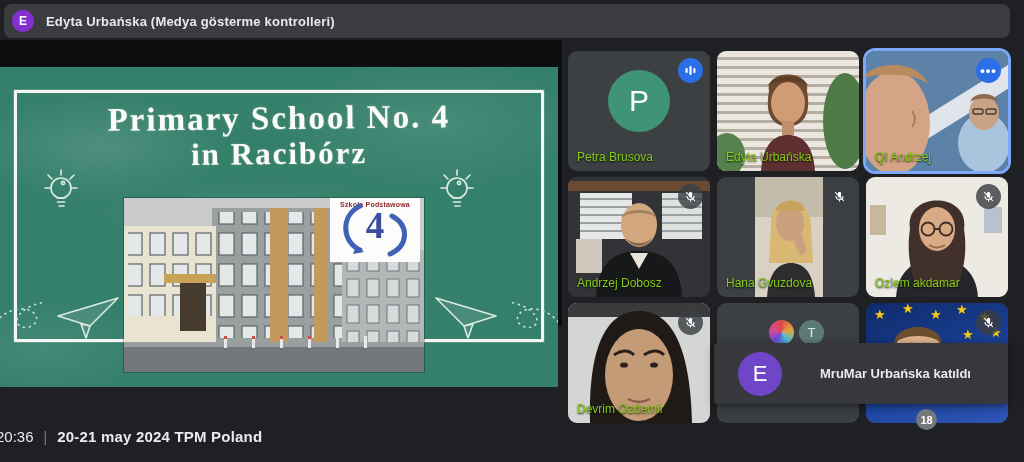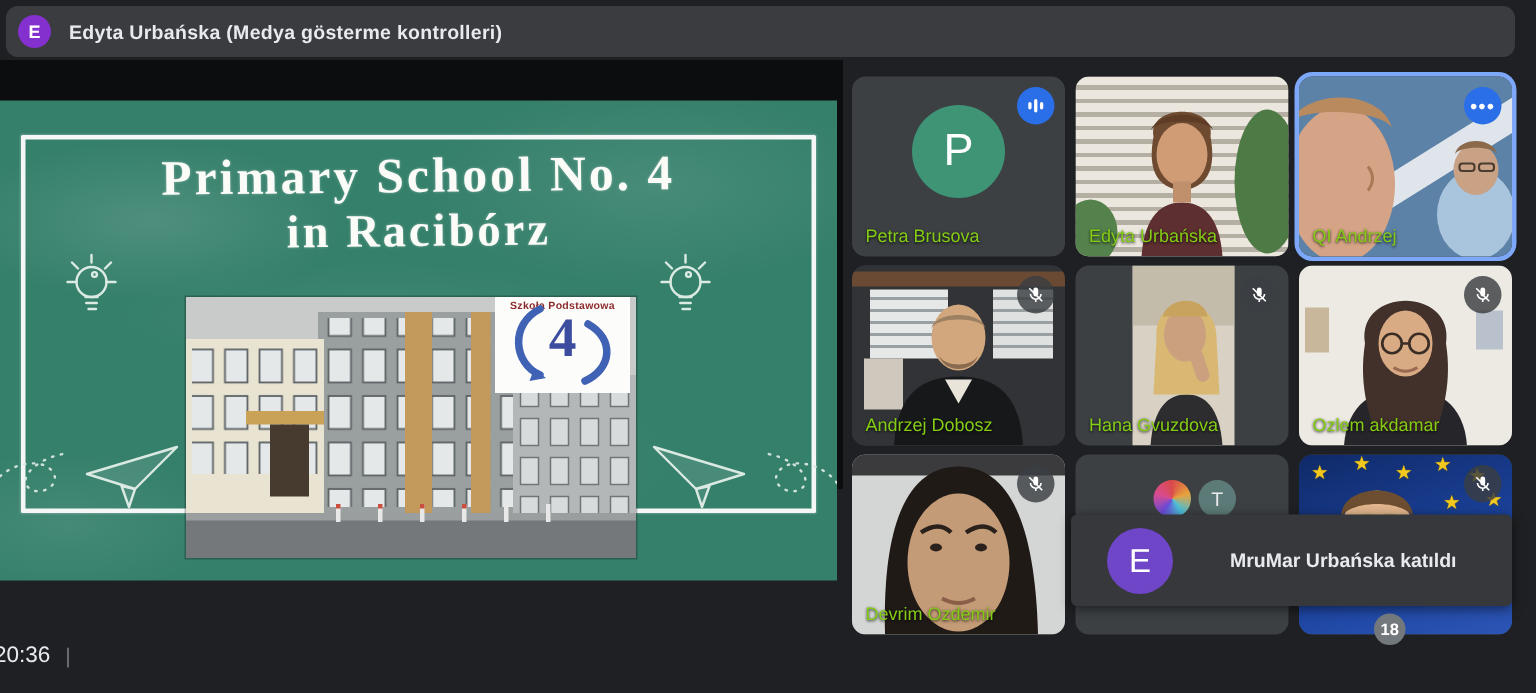--- a/index.html
+++ b/index.html
@@ -406,17 +406,18 @@
     </div>
     <div class="toast-text">MruMar Urbańska katıldı</div>
   </div>
 
   <div class="badge">18</div>
 
   <footer class="footer">
     <div class="footer-left">
       <span class="f-time">20:36</span>
       <span class="f-sep">|</span>
+      <span class="f-title">20-21 may 2024 TPM Poland</span>
     </div>
 
   </footer>
 
 </div>
 
 </body></html>

